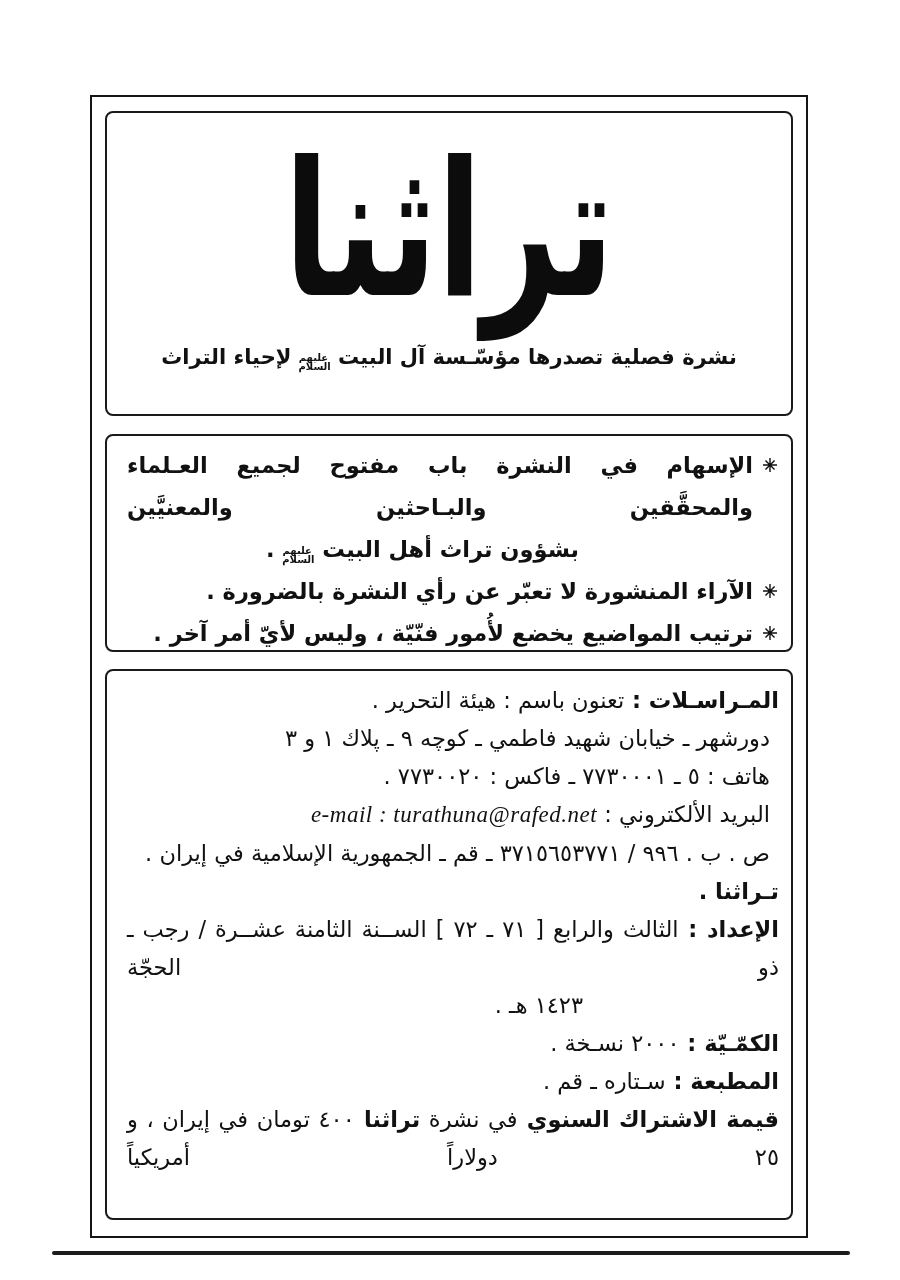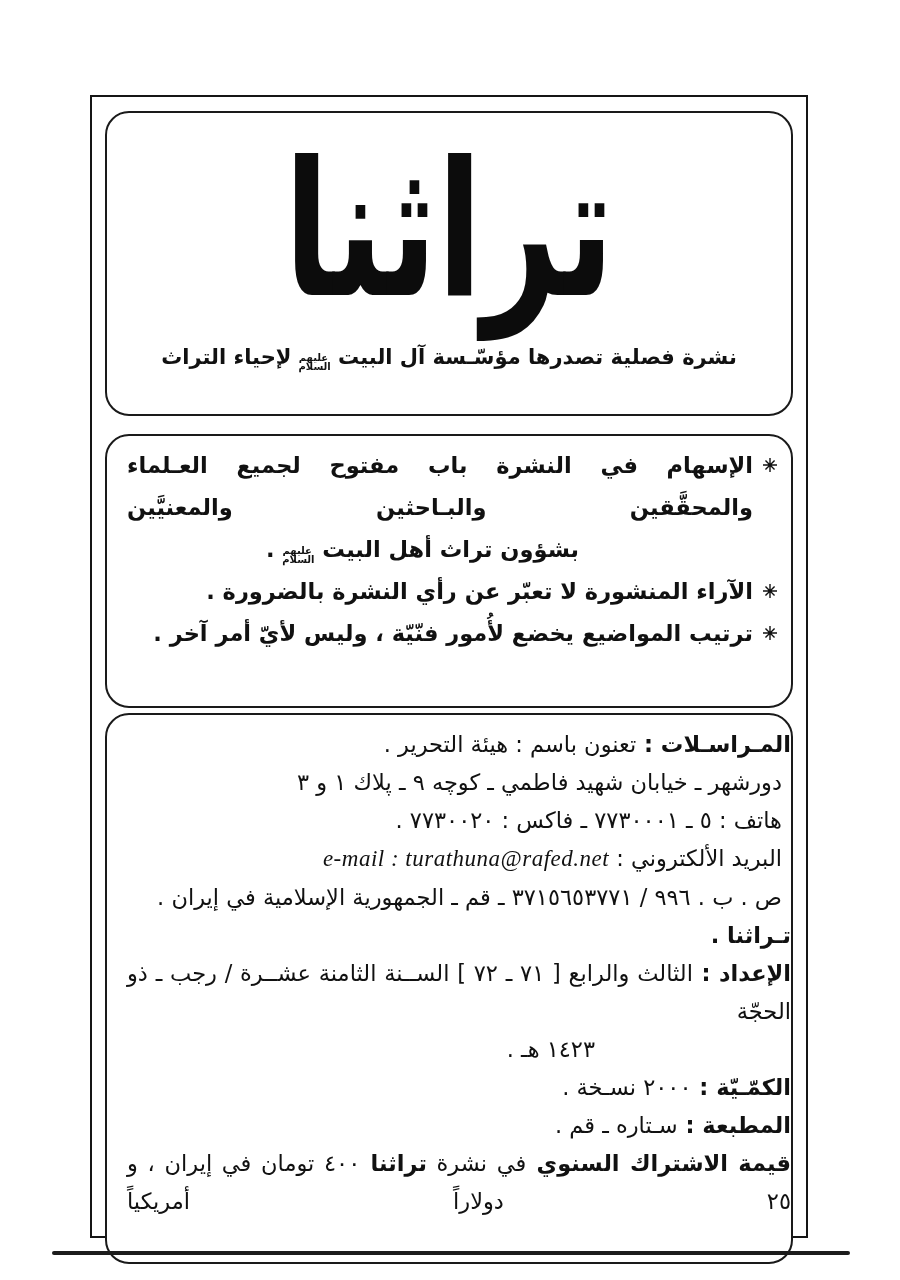--- a/index.html
+++ b/index.html
@@ -5,26 +5,26 @@
   html,body{margin:0;padding:0;background:#fff;}
   .page{
     position:relative;width:900px;height:1280px;background:#fff;overflow:hidden;
     font-family:"DejaVu Sans",sans-serif;color:#111;direction:rtl;
   }
   .outer-frame{
     position:absolute;left:90px;top:95px;width:718px;height:1143px;
     border:2.5px solid #151515;box-sizing:border-box;background:#fff;
   }
   .box{
-    border:2px solid #1a1a1a;border-radius:24px;box-sizing:border-box;
+    border:2px solid #1a1a1a;border-radius:8px;box-sizing:border-box;
     margin:0 13px;background:#fff;overflow:hidden;
   }
   .box-title{margin-top:14px;height:305px;text-align:center;}
-  .box-notes{margin-top:18px;height:274px;padding:8px 14px 0 20px;}
-  .box-info{margin-top:5px;height:551px;padding:10px 0 0 20px;font-size:22.5px;}
+  .box-notes{margin-top:18px;height:218px;padding:8px 14px 0 20px;}
+  .box-info{margin-top:17px;height:551px;padding:10px 12px 0 20px;font-size:22.5px;}
   .logo{
     margin:34px 0 0;line-height:180px;font-size:132px;font-weight:bold;color:#0c0c0c;
     transform:scaleY(1.42);transform-origin:50% 60%;letter-spacing:-2px;
   }
   .subtitle{margin:18px 10px 0;font-size:21px;font-weight:bold;}
   .bullet-item{font-weight:bold;font-size:22.5px;}
   .line{display:flex;align-items:flex-start;line-height:42px;}
   .line .txt{flex:1;text-align:right;}
   .line.j .txt{text-align:justify;text-align-last:justify;}
   .notes-list .line.deep{padding-right:198px;}

